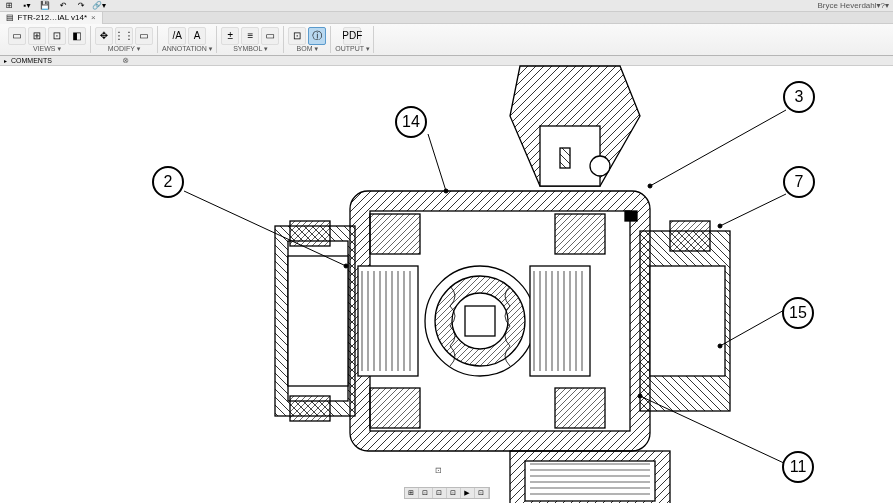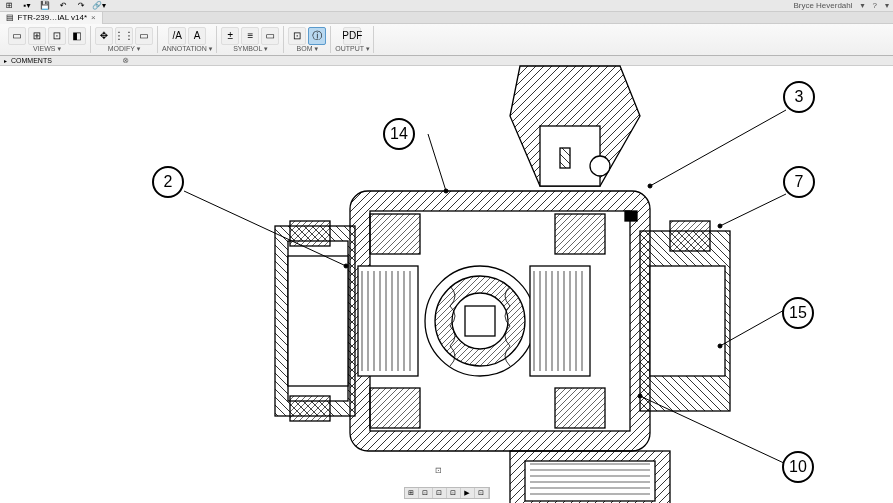--- a/index.html
+++ b/index.html
@@ -1,20 +1,20 @@
 <!DOCTYPE html>
 <html><head>
 <meta charset="utf-8">
 <style>
 *{margin:0;padding:0;box-sizing:border-box;font-family:Arial,sans-serif}
 body{background:#fff;width:893px;height:503px;overflow:hidden;position:relative}
 .titlebar{height:12px;background:#e8e8e8;border-bottom:1px solid #ccc;display:flex;align-items:center;padding:0 4px;font-size:8px;justify-content:space-between}
 .titlebar-left{display:flex;gap:8px;align-items:center}
 .titlebar-icon{width:10px;height:10px;display:flex;align-items:center;justify-content:center;cursor:pointer}
-.titlebar-right{display:flex;gap:8px;align-items:flex-end;font-size:8px;color:#555}
+.titlebar-right{display:flex;gap:0;align-items:flex-end;font-size:8px;color:#555}
 .tabbar{height:12px;background:#e0e0e0;display:flex;align-items:center;font-size:8px;border-bottom:1px solid #ccc}
 .tab{background:#f5f5f5;padding:0 6px;height:12px;display:flex;align-items:center;border-right:1px solid #ccc;gap:4px}
 .tab-close{cursor:pointer;color:#666}
 .ribbon{height:32px;background:linear-gradient(#fafafa,#efefef);border-bottom:1px solid #b5b5b5;display:flex;padding:2px 4px}
 .ribbon-group{display:flex;flex-direction:column;align-items:center;border-right:1px solid #d0d0d0;padding:0 4px;justify-content:space-between}
 .ribbon-icons{display:flex;gap:2px;height:20px;align-items:center}
 .ribbon-btn{width:18px;height:18px;background:#f0f0f0;border:1px solid #ddd;border-radius:2px;cursor:pointer;display:flex;align-items:center;justify-content:center;font-size:10px}
 .ribbon-btn.active{background:#b8d8f0;border-color:#5a9acc}
 .ribbon-label{font-size:7px;color:#555}
 .comments-bar{height:10px;background:#eaeaea;border-bottom:1px solid #ccc;display:flex;align-items:center;font-size:7px;padding:0 4px;gap:4px}
@@ -44,21 +44,21 @@
     <span>Bryce Heverdahl</span>
     <span>▾</span>
     <span>?</span>
     <span>▾</span>
   </div>
 </div>
 
 <div class="tabbar">
   <div class="tab">
     <span>▤</span>
-    <span>FTR-239…IAL v14*</span>
+    <span>FTR-212…IAL v14*</span>
     <span class="tab-close">×</span>
   </div>
 </div>
 
 <div class="ribbon" id="ribbon">
     <div class="ribbon-group">
       <div class="ribbon-icons">
         <div class="ribbon-btn">▭</div>
         <div class="ribbon-btn">⊞</div>
         <div class="ribbon-btn">⊡</div>
@@ -210,26 +210,26 @@
         <circle cx="650" cy="120" r="2" fill="#000"></circle>
         <line x1="786" y1="128" x2="720" y2="160"></line>
         <circle cx="720" cy="160" r="2" fill="#000"></circle>
         <line x1="786" y1="243" x2="720" y2="280"></line>
         <circle cx="720" cy="280" r="2" fill="#000"></circle>
         <line x1="786" y1="398" x2="640" y2="330"></line>
         <circle cx="640" cy="330" r="2" fill="#000"></circle>
       </g>
   </svg>
   <div id="balloons">
-      <div class="balloon" style="left: 383px; top: 40px; margin-top: 12px;">14</div>
+      <div class="balloon" style="left: 395px; top: 40px;">14</div>
       <div class="balloon" style="left: 152px; top: 100px;">2</div>
       <div class="balloon" style="left: 783px; top: 15px;">3</div>
       <div class="balloon" style="left: 783px; top: 100px;">7</div>
       <div class="balloon" style="left: 782px; top: 215px; margin-top: 16px;">15</div>
-      <div class="balloon" style="left: 782px; top: 385px;">10</div>
+      <div class="balloon" style="left: 782px; top: 385px;">11</div>
     </div>
   <span class="crumb">⊡</span>
   <div class="bottom-toolbar" id="btoolbar">
       <div class="bottom-btn">⊞</div>
       <div class="bottom-btn">⊡</div>
       <div class="bottom-btn">⊡</div>
       <div class="bottom-btn">⊡</div>
       <div class="bottom-btn">▶</div>
       <div class="bottom-btn">⊡</div>
     </div>

